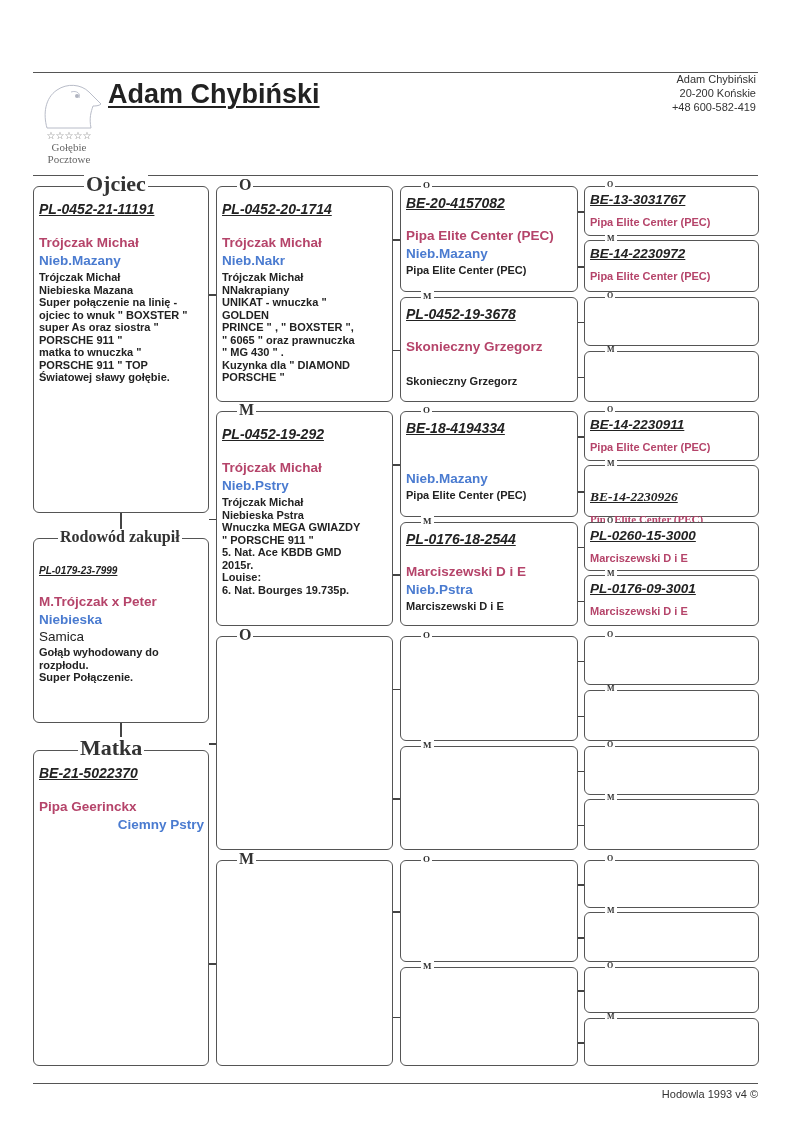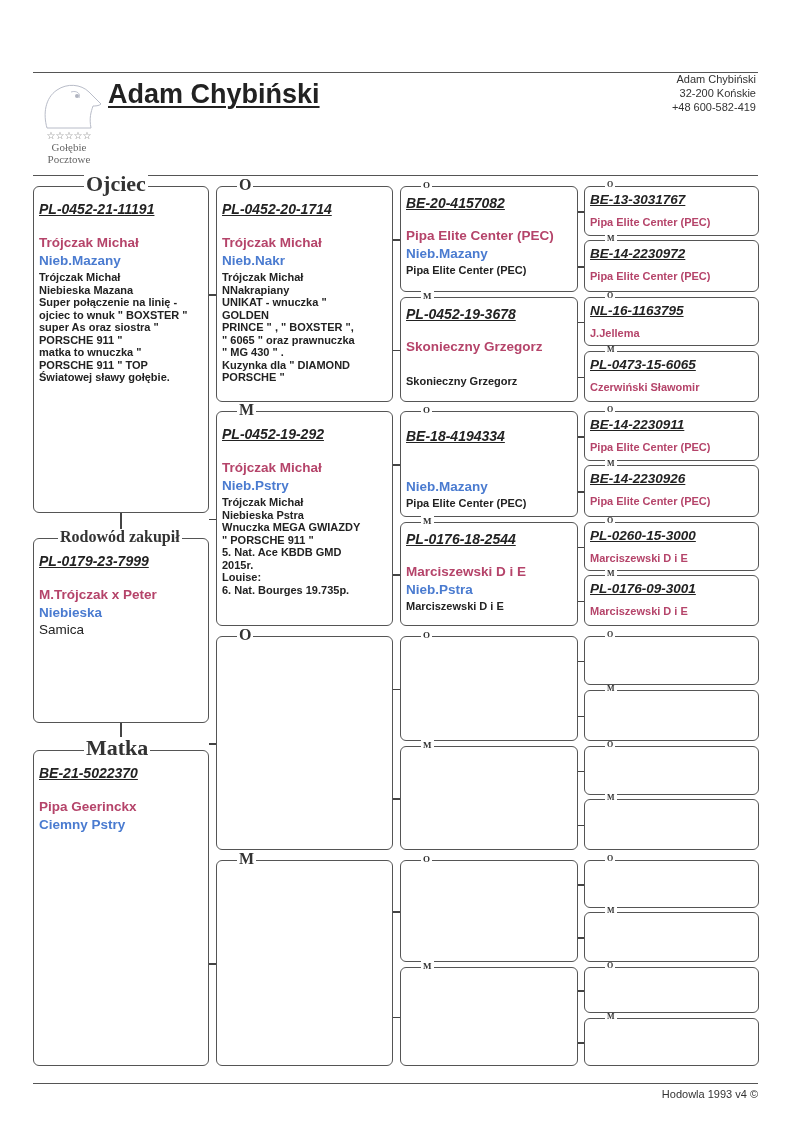--- a/index.html
+++ b/index.html
@@ -38,21 +38,21 @@
     <path d="M38 14 C44 12 48 16 46 20" fill="none" stroke="#c0c4d0" stroke-width="1"></path>
     <circle cx="44" cy="18" r="2" fill="#b0b4c0"></circle>
   </svg>
   <div class="logo-stars">☆☆☆☆☆</div>
   <div class="logo-t1">Gołębie</div>
   <div class="logo-t2">Pocztowe</div>
 </div>
 <div class="title">Adam Chybiński</div>
 <div class="contact">
   <div>Adam Chybiński</div>
-  <div>32-200 Końskie</div>
+  <div>20-200 Końskie</div>
   <div>+48 600-582-419</div>
 </div>
 <div class="hline" style="left:33px; top:175px; width:725px;"></div>
 
 <div class="box" style="left:33px; top:186px; width:176px; height:327px;">
   <span class="legend big" style="left:50px;">Ojciec</span>
   <div class="inner" style="top:14px;">
     <div class="ring" style="font-size:14px;">PL-0452-21-11191</div>
     <div class="breeder" style="font-size:13.5px; margin-top:18px;">Trójczak Michał</div>
     <div class="color" style="font-size:13.5px; margin-top:3px;">Nieb.Mazany</div>
@@ -67,34 +67,39 @@
         <div>PORSCHE 911 " TOP</div>
         <div>Światowej sławy gołębie.</div>
       </div>
   </div>
 </div>
 <div class="conn" style="left:120px; top:513px; width:1.5px; height:24px;"></div>
 
 <div class="box" style="left:33px; top:538px; width:176px; height:185px;">
   <span class="legend med" style="left:24px;">Rodowód zakupił</span>
   <div class="inner" style="top:14px;">
-    <div class="ring" style="font-size:14px;">PL-0179-23-7999</div>
+    <div class="ring" style="font-size:10px;margin-top:12px;">PL-0179-23-7999</div>
     <div class="breeder" style="font-size:13.5px; margin-top:18px;">M.Trójczak x Peter</div>
     <div class="color" style="font-size:13.5px; margin-top:3px;">Niebieska</div>
     <div class="plain" style="font-size:13.5px; margin-top:2px;">Samica</div>
+    <div class="desc" style="margin-top:2px;">
+        <div>Gołąb wyhodowany do</div>
+        <div>rozpłodu.</div>
+        <div>Super Połączenie.</div>
+      </div>
   </div>
 </div>
 <div class="conn" style="left:120px; top:723px; width:1.5px; height:26px;"></div>
 
 <div class="box" style="left:33px; top:750px; width:176px; height:316px;">
-  <span class="legend big" style="left:50px;">Matka</span>
+  <span class="legend big" style="left:44px;">Matka</span>
   <div class="inner" style="top:14px;">
     <div class="ring" style="font-size:14px;">BE-21-5022370</div>
     <div class="breeder" style="font-size:13.5px; margin-top:18px;">Pipa Geerinckx</div>
-    <div class="color" style="font-size:13.5px; margin-top:3px;">Ciemny Pstry</div>
+    <div class="color" style="font-size:13.5px; margin-top:3px;text-align:right;">Ciemny Pstry</div>
   </div>
 </div>
 
 <div id="gen2">
     <div class="box" style="left: 216px; top: 186px; width: 177px; height: 216px;">
       <span class="legend med" style="left: 20px;">O</span>
       <div class="inner" style="top: 14px;">
         <div class="ring" style="font-size: 14px; font-style: italic;">PL-0452-20-1714</div>
         <div class="breeder" style="font-size: 13.5px; margin-top: 18px;">Trójczak Michał</div>
         <div class="color" style="font-size: 13.5px; margin-top: 3px;">Nieb.Nakr</div>
@@ -168,21 +173,21 @@
       <div class="inner" style="top: 8px;">
         <div class="ring" style="font-size: 14px; height: 17px;">PL-0452-19-3678</div>
         <div class="breeder" style="font-size: 13.5px; margin-top: 16px; height: 17px;">Skonieczny Grzegorz</div>
         <div class="color" style="font-size: 13.5px; margin-top: 1px; height: 17px;"></div>
         <div class="desc" style="font-size: 11px; margin-top: 1px;">Skonieczny Grzegorz</div>
       </div>
     </div>
     <div class="conn" style="left: 393px; top: 349.5px; width: 7px; height: 1.5px;"></div>
     <div class="box" style="left: 400px; top: 411px; width: 178px; height: 106px;">
       <span class="legend sm" style="left: 20px;">O</span>
-      <div class="inner" style="top: 16px;">
+      <div class="inner" style="top: 8px;">
         <div class="ring" style="font-size: 14px; height: 17px;">BE-18-4194334</div>
         <div class="breeder" style="font-size: 13.5px; margin-top: 16px; height: 17px;"></div>
         <div class="color" style="font-size: 13.5px; margin-top: 1px; height: 17px;">Nieb.Mazany</div>
         <div class="desc" style="font-size: 11px; margin-top: 1px;">Pipa Elite Center (PEC)</div>
       </div>
     </div>
     <div class="conn" style="left: 393px; top: 464px; width: 7px; height: 1.5px;"></div>
     <div class="box" style="left: 400px; top: 522px; width: 178px; height: 104px;">
       <span class="legend sm" style="left: 20px;">M</span>
       <div class="inner" style="top: 8px;">
@@ -246,45 +251,37 @@
     <div class="box" style="left: 584px; top: 240px; width: 175px; height: 52px;">
       <span class="legend xs" style="left: 20px;">M</span>
       <div class="inner" style="top: 5px;">
         <div class="ring" style="font-size: 13.5px; height: 17px;">BE-14-2230972</div>
         <div class="breeder" style="font-size: 11px; margin-top: 7px;">Pipa Elite Center (PEC)</div>
       </div>
     </div>
     <div class="conn" style="left: 578px; top: 266px; width: 6px; height: 1.5px;"></div>
     <div class="box" style="left: 584px; top: 297px; width: 175px; height: 49px;">
       <span class="legend xs" style="left: 20px;">O</span>
-      <div class="inner" style="top: 5px;">
-        <div class="ring" style="font-size: 13.5px; height: 17px;">NL-16-1163795</div>
-        <div class="breeder" style="font-size: 11px; margin-top: 7px;">J.Jellema</div>
-      </div>
     </div>
     <div class="conn" style="left: 578px; top: 321.5px; width: 6px; height: 1.5px;"></div>
     <div class="box" style="left: 584px; top: 351px; width: 175px; height: 51px;">
       <span class="legend xs" style="left: 20px;">M</span>
-      <div class="inner" style="top: 5px;">
-        <div class="ring" style="font-size: 13.5px; height: 17px;">PL-0473-15-6065</div>
-        <div class="breeder" style="font-size: 11px; margin-top: 7px;">Czerwiński Sławomir</div>
-      </div>
     </div>
     <div class="conn" style="left: 578px; top: 376.5px; width: 6px; height: 1.5px;"></div>
     <div class="box" style="left: 584px; top: 411px; width: 175px; height: 50px;">
       <span class="legend xs" style="left: 20px;">O</span>
       <div class="inner" style="top: 5px;">
         <div class="ring" style="font-size: 13.5px; height: 17px;">BE-14-2230911</div>
         <div class="breeder" style="font-size: 11px; margin-top: 7px;">Pipa Elite Center (PEC)</div>
       </div>
     </div>
     <div class="conn" style="left: 578px; top: 436px; width: 6px; height: 1.5px;"></div>
     <div class="box" style="left: 584px; top: 465px; width: 175px; height: 52px;">
       <span class="legend xs" style="left: 20px;">M</span>
-      <div class="inner" style="top: 5px;">
+      <div class="inner" style="top: 23px; font-family: Liberation Serif, serif;">
         <div class="ring" style="font-size: 13.5px; height: 17px;">BE-14-2230926</div>
         <div class="breeder" style="font-size: 11px; margin-top: 7px;">Pipa Elite Center (PEC)</div>
       </div>
     </div>
     <div class="conn" style="left: 578px; top: 491px; width: 6px; height: 1.5px;"></div>
     <div class="box" style="left: 584px; top: 522px; width: 175px; height: 49px;">
       <span class="legend xs" style="left: 20px;">O</span>
       <div class="inner" style="top: 5px;">
         <div class="ring" style="font-size: 13.5px; height: 17px;">PL-0260-15-3000</div>
         <div class="breeder" style="font-size: 11px; margin-top: 7px;">Marciszewski D i E</div>

